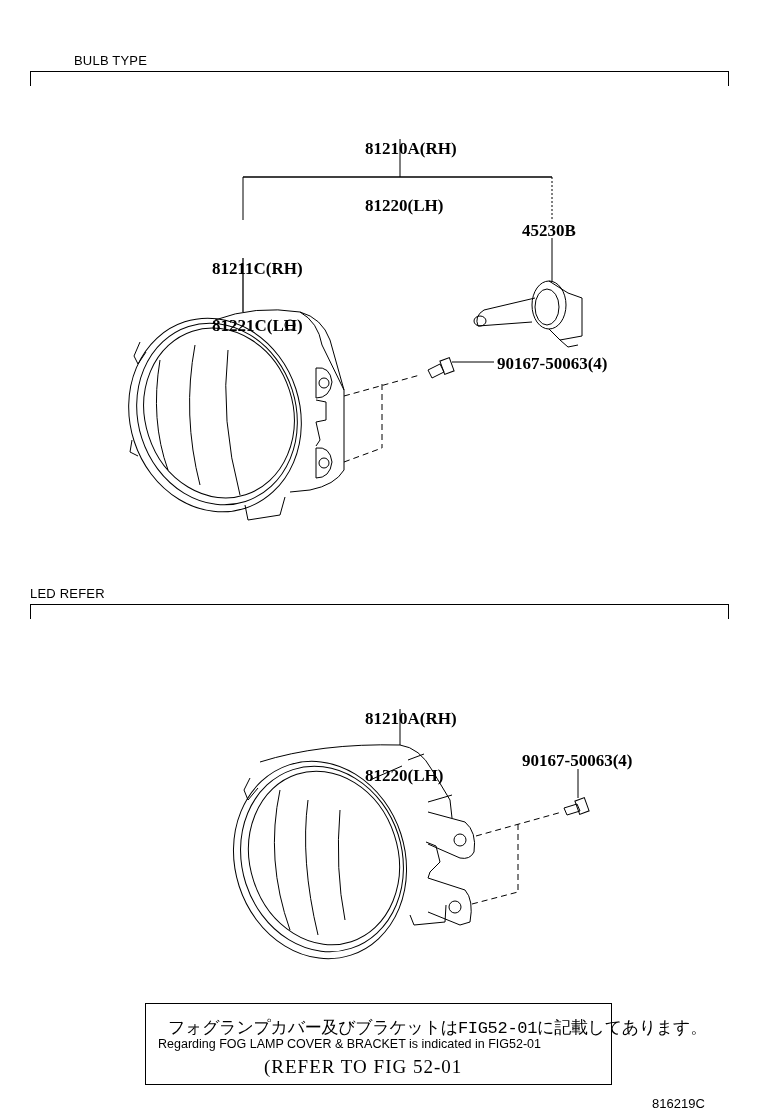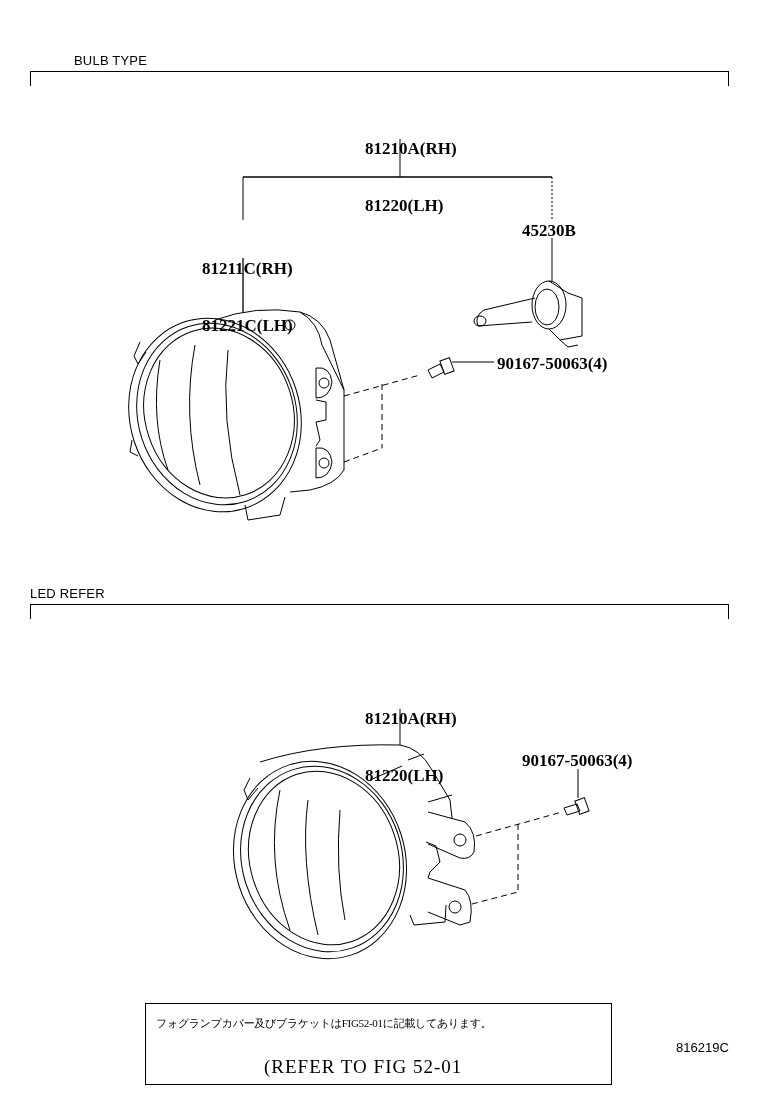--- a/index.html
+++ b/index.html
@@ -3,38 +3,38 @@
   <meta charset="utf-8">
   <style>
     html, body { margin: 0; padding: 0; background: #ffffff; }
     body { width: 760px; height: 1112px; position: relative; overflow: hidden; font-family: "Liberation Sans", sans-serif; color: #000; }
     .abs { position: absolute; }
     .section-label { font-family: "Liberation Sans", sans-serif; font-size: 13px; letter-spacing: 0.2px; }
     .bracket { position: absolute; border-top: 1.5px solid #000; border-left: 1.5px solid #000; border-right: 1.5px solid #000; height: 14px; }
     .part { font-family: Liberation Serif, serif; font-weight: bold; font-size: 17px; line-height: 19px; white-space: pre; }
     .part-line { display: block; }
     .note-box { position: absolute; left: 145px; top: 1003px; width: 465px; height: 80px; border: 1px solid #000; background: #fff; }
-    .note-jp { position: absolute; left: 10px; top: 12px; font-family: Liberation Serif, serif; font-size: 11px; letter-spacing: -0.3px; white-space: nowrap; }
+    .note-jp { position: absolute; left: 22px; top: 12px; font-family: Liberation Mono, monospace; font-size: 17px; letter-spacing: -0.3px; white-space: nowrap; }
     .note-en { position: absolute; left: 12px; top: 33px; font-family: "Liberation Sans", sans-serif; font-size: 12.5px; white-space: nowrap; }
     .note-ref { position: absolute; left: 118px; top: 52px; font-family: "Liberation Serif", serif; font-weight: normal; font-size: 19px; letter-spacing: 1px; white-space: nowrap; }
     .fig-id { font-family: "Liberation Sans", sans-serif; font-size: 13px; }
     svg { position: absolute; left: 0; top: 0; }
   </style>
 </head>
 <body>
 
 <div class="abs section-label" style="left:30px; top:53px;margin-left:44px;">BULB TYPE</div>
 <div class="bracket" style="left:30px; top:71px; width:697px;"></div>
 
 <div class="abs part" style="left:365px; top:101px;">
   <span class="part-line">81210A(RH)</span>
   <span class="part-line">81220(LH)</span>
 </div>
 
-<div class="abs part" style="left:202px; top:221px;">
+<div class="abs part" style="left:212px; top:221px;">
   <span class="part-line">81211C(RH)</span>
   <span class="part-line">81221C(LH)</span>
 </div>
 
 <div class="abs part" style="left:522px; top:221px;">45230B</div>
 
 <div class="abs part" style="left:497px; top:354px;">90167-50063(4)</div>
 
 <div class="abs section-label" style="left:30px; top:586px;">LED REFER</div>
 <div class="bracket" style="left:30px; top:604px; width:697px;"></div>
@@ -143,16 +143,17 @@
 
   <g stroke-dasharray="6 4">
     <line x1="476" y1="836" x2="562" y2="812"></line>
     <line x1="518" y1="824" x2="518" y2="892"></line>
     <line x1="472" y1="904" x2="518" y2="892"></line>
   </g>
 </svg>
 
 <div class="note-box">
   <div class="note-jp">フォグランプカバー及びブラケットはFIG52-01に記載してあります。</div>
+  <div class="note-en">Regarding FOG LAMP COVER &amp; BRACKET is indicated in FIG52-01</div>
   <div class="note-ref">(REFER TO FIG 52-01</div>
 </div>
 
-<div class="abs fig-id" style="left:652px; top:1040px;margin-left:24px;">816219C</div>
+<div class="abs fig-id" style="left:652px; top:1096px;">816219C</div>
 
 </body></html>

